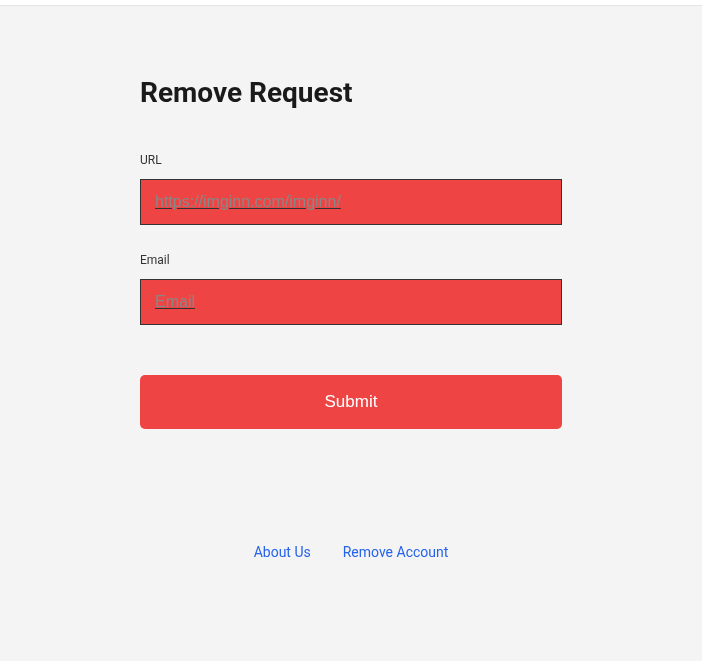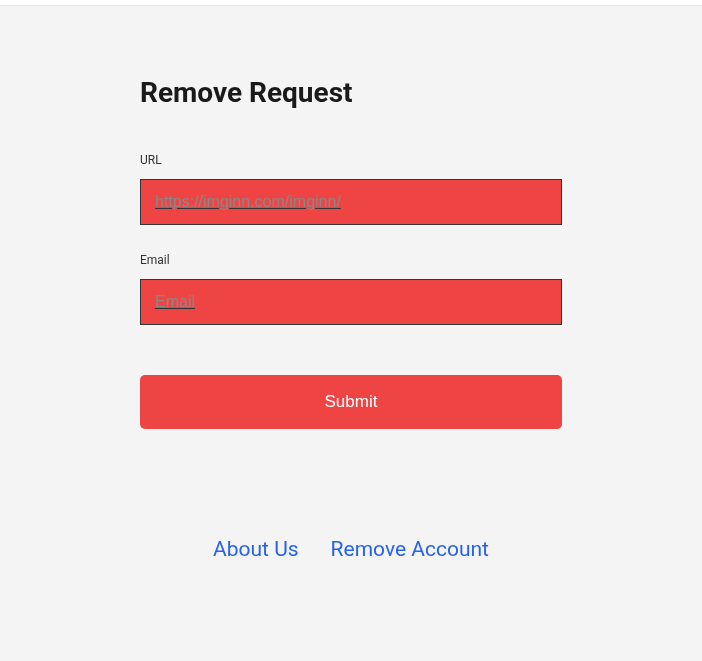--- a/index.html
+++ b/index.html
@@ -65,21 +65,21 @@
     }
     .footer {
       position: absolute;
       bottom: 100px;
       left: 0;
       width: 100%;
       text-align: center;
     }
     .footer-link {
       color: #2563eb;
-      font-size: 21px;
+      font-size: 14px;
       text-decoration: none;
       margin: 0 14px;
       cursor: pointer;
     }
   </style>
 </head>
 <body>
 
 <div class="top-border"></div>
 

